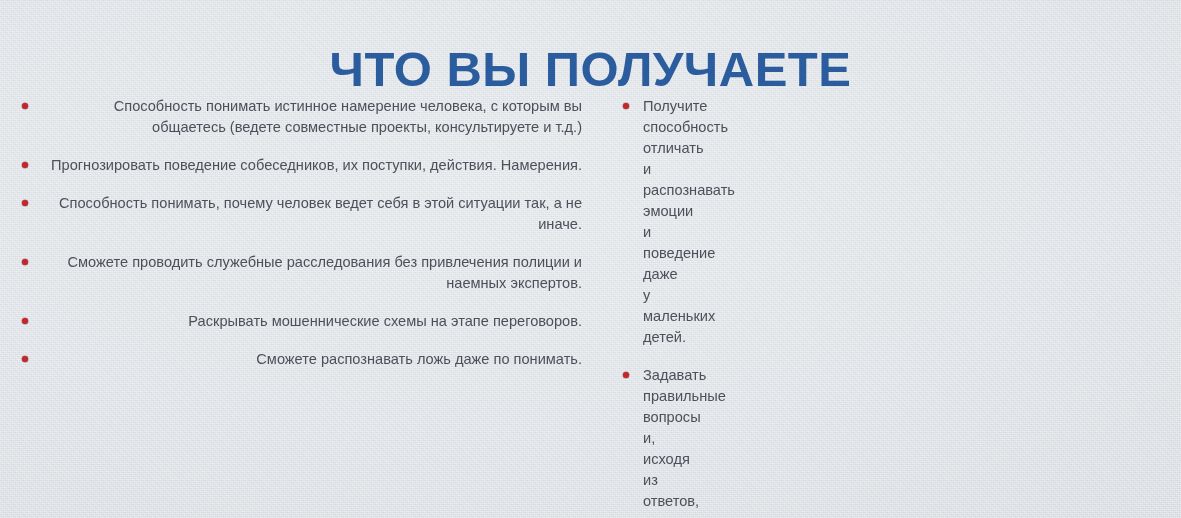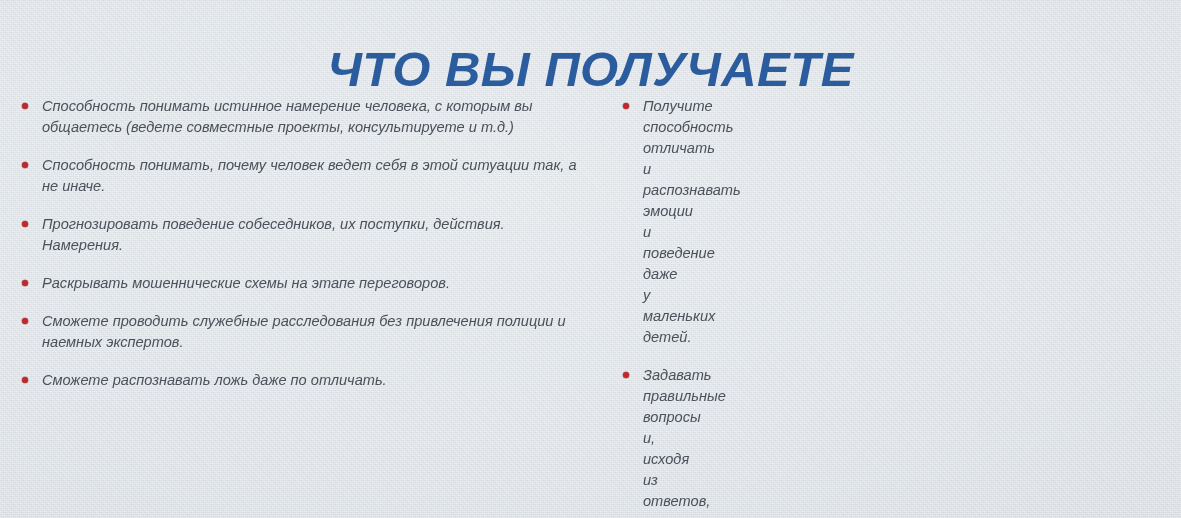--- a/index.html
+++ b/index.html
@@ -27,21 +27,20 @@
       repeating-linear-gradient(0deg, rgba(255,255,255,.42) 0px, rgba(255,255,255,.42) 1px, rgba(150,160,172,.10) 1px, rgba(150,160,172,.10) 2px),
       repeating-linear-gradient(90deg, rgba(255,255,255,.30) 0px, rgba(255,255,255,.30) 1px, rgba(150,160,172,.09) 1px, rgba(150,160,172,.09) 2px),
       repeating-linear-gradient(45deg, rgba(255,255,255,.16) 0px, rgba(255,255,255,.16) 2px, rgba(140,150,165,.07) 2px, rgba(140,150,165,.07) 4px);
     mix-blend-mode: normal;
   }
   .page {
     position: relative;
     z-index: 2;
     width: 1181px;
     height: 512px;
-    font-style: italic;
   }
 
   .page-title {
     position: absolute;
     left: 0;
     top: 8px;
     width: 1181px;
     text-align: center;
     color: #2b5c9e;
     font-size: 49px;
@@ -78,20 +77,21 @@
     margin: 0;
     padding: 0;
   }
   .benefit-item {
     position: relative;
     padding-left: 24px;
     margin-bottom: 17px;
     color: #4b515a;
     font-size: 14.6px;
     line-height: 21px;
+    text-align: right;
   }
   .col-left .benefit-item { max-width: 540px; }
   .col-right .benefit-item { max-width: 546px; }
 
   .benefit-item .bullet {
     position: absolute;
     left: 4px;
     top: 7px;
     width: 6px;
     height: 6px;
@@ -115,37 +115,37 @@
   <div class="columns">
 
     <div class="col col-left">
       <ul class="benefit-list">
         <li class="benefit-item">
           <span class="bullet"></span>
           <span class="benefit-text">Способность понимать истинное намерение человека, с которым вы общаетесь (ведете совместные проекты, консультируете и т.д.)</span>
         </li>
         <li class="benefit-item">
           <span class="bullet"></span>
+          <span class="benefit-text">Прогнозировать поведение собеседников, их поступки, действия. Намерения.</span>
+        </li>
+        <li class="benefit-item">
+          <span class="bullet"></span>
           <span class="benefit-text">Способность понимать, почему человек ведет себя в этой ситуации так, а не иначе.</span>
         </li>
         <li class="benefit-item">
           <span class="bullet"></span>
-          <span class="benefit-text">Прогнозировать поведение собеседников, их поступки, действия. Намерения.</span>
+          <span class="benefit-text">Сможете проводить служебные расследования без привлечения полиции и наемных экспертов.</span>
         </li>
         <li class="benefit-item">
           <span class="bullet"></span>
           <span class="benefit-text">Раскрывать мошеннические схемы на этапе переговоров.</span>
         </li>
         <li class="benefit-item">
           <span class="bullet"></span>
-          <span class="benefit-text">Сможете проводить служебные расследования без привлечения полиции и наемных экспертов.</span>
-        </li>
-        <li class="benefit-item">
-          <span class="bullet"></span>
-          <span class="benefit-text">Сможете распознавать ложь даже по отличать.</span>
+          <span class="benefit-text">Сможете распознавать ложь даже по понимать.</span>
         </li>
       </ul>
     </div>
 
     <div class="col col-right">
       <ul class="benefit-list">
         <li class="benefit-item">
           <span class="bullet"></span>
           <span class="benefit-text">Получите способность отличать и распознавать эмоции и поведение даже у маленьких детей.</span>
         </li>

